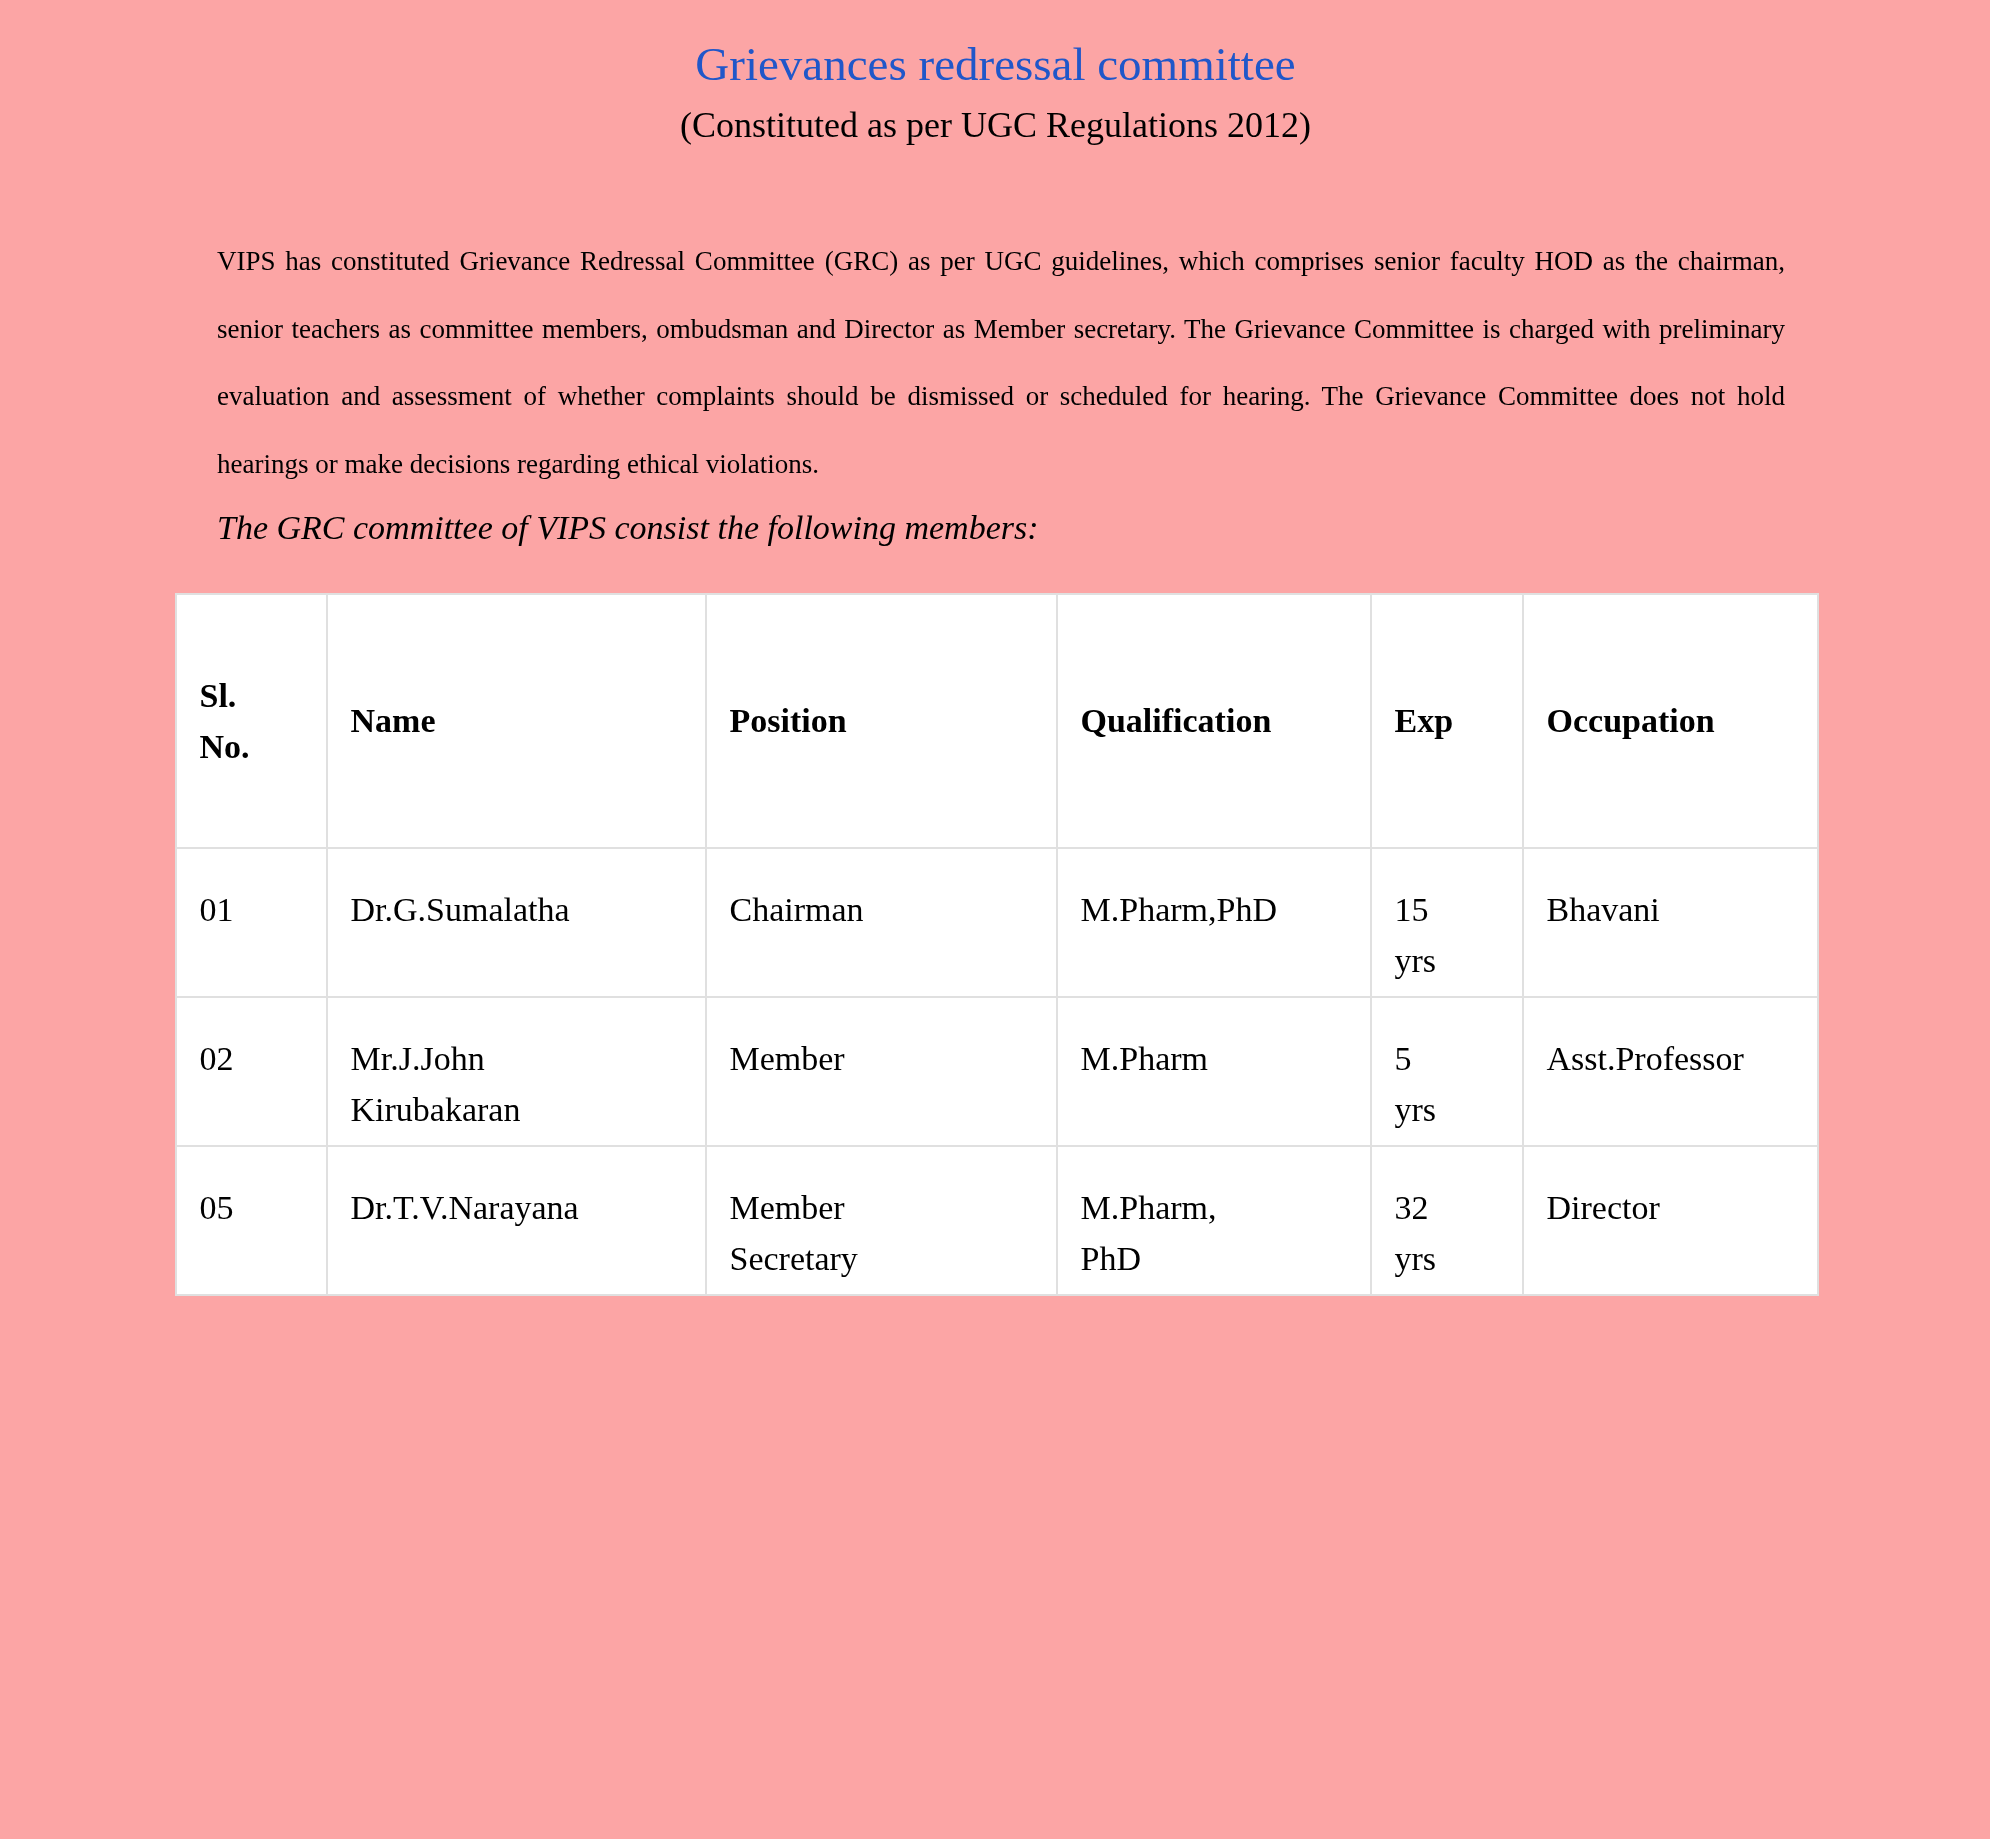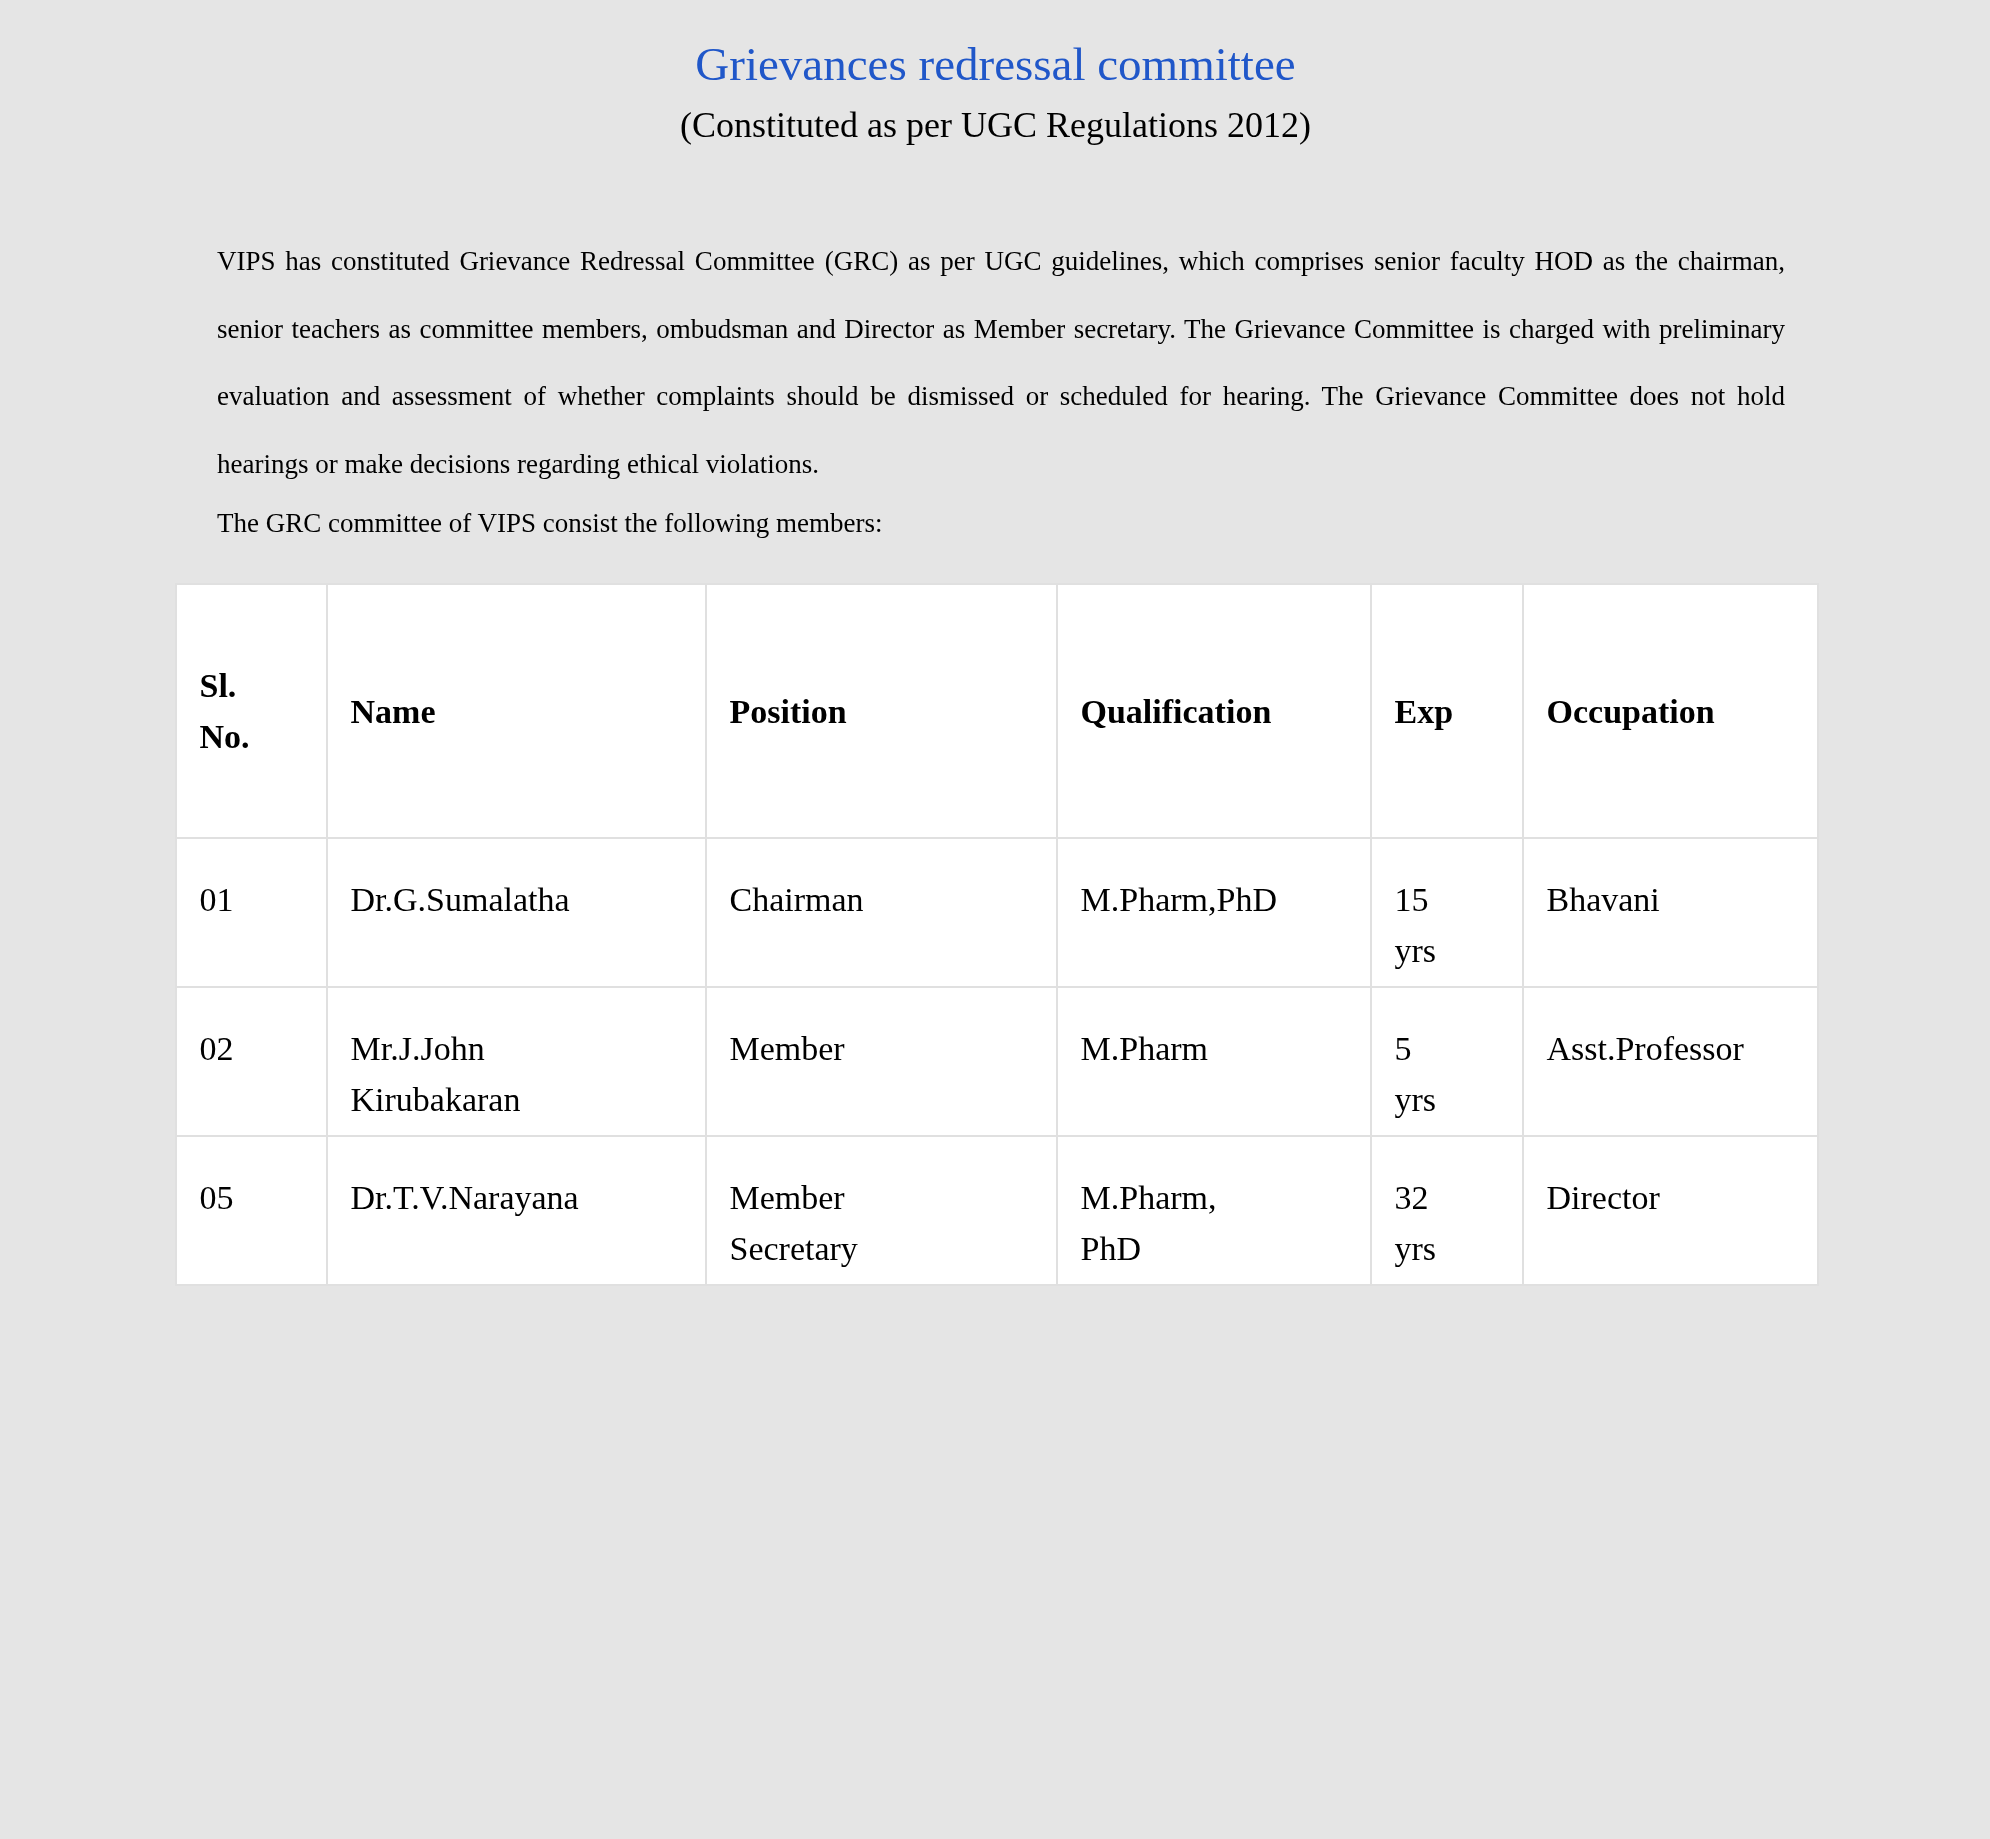--- a/index.html
+++ b/index.html
@@ -1,20 +1,20 @@
 <!DOCTYPE html>
 <html style="font-size:13px"><head>
 <meta charset="utf-8">
 <style>
   html, body { margin: 0; padding: 0; background: #ffffff; }
   .page {
     position: relative;
     width: 1991px;
     height: 1839px;
-    background: #e5e5e5;
+    background: #fca5a5;
     color: #000000;
     font-family: "Liberation Serif", serif;
     overflow: hidden;
   }
   .title {
     margin: 35px 0 0 0;
     text-align: center;
     font-size: 47px;
     font-weight: 400;
     line-height: 1.25;
@@ -28,22 +28,23 @@
     line-height: 1.25;
   }
   .intro {
     margin: 80px 206px 0 217px;
     font-size: 27px;
     line-height: 2.5;
     text-align: justify;
   }
   .lead-in {
     margin: 8px 206px 0 217px;
-    font-size: 27px;
+    font-size: 34px;
     line-height: 1.3;
+    font-style: italic;
   }
   table.members {
     border-collapse: collapse;
     table-layout: fixed;
     width: 1641px;
     margin: 42px 0 0 175px;
     background: #ffffff;
   }
   table.members th, table.members td {
     border: 2.4px solid #e0e0e0;

